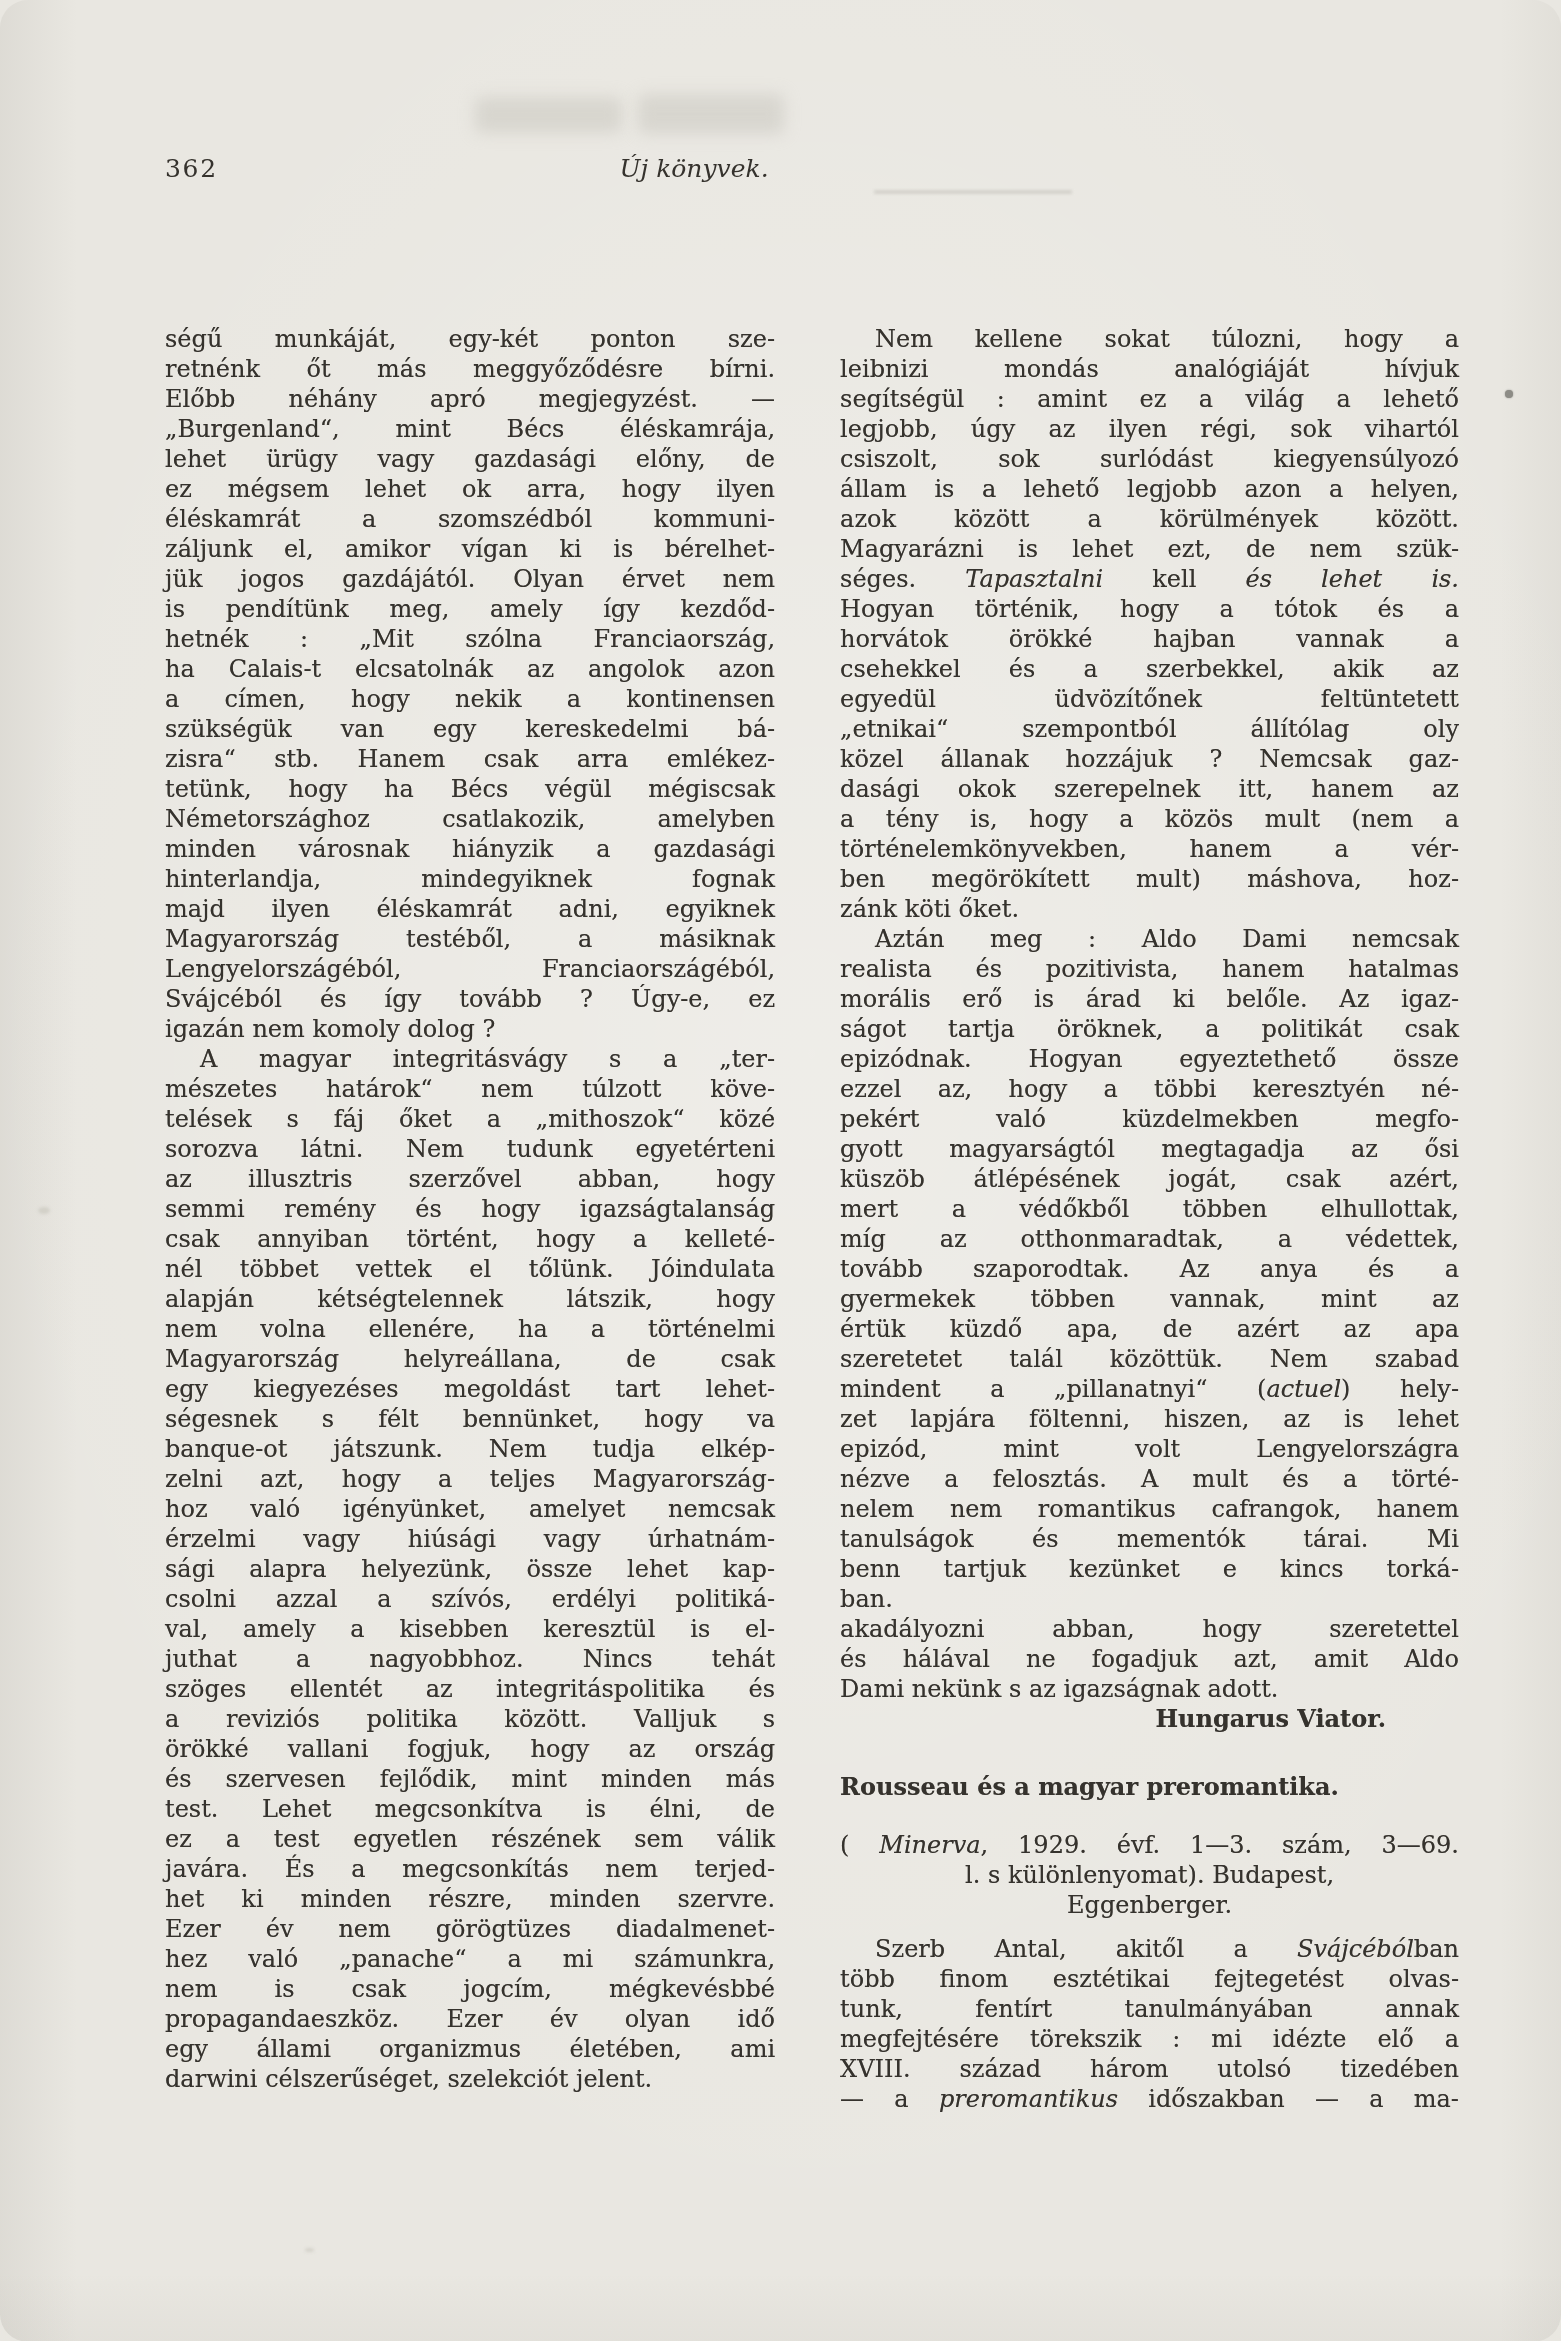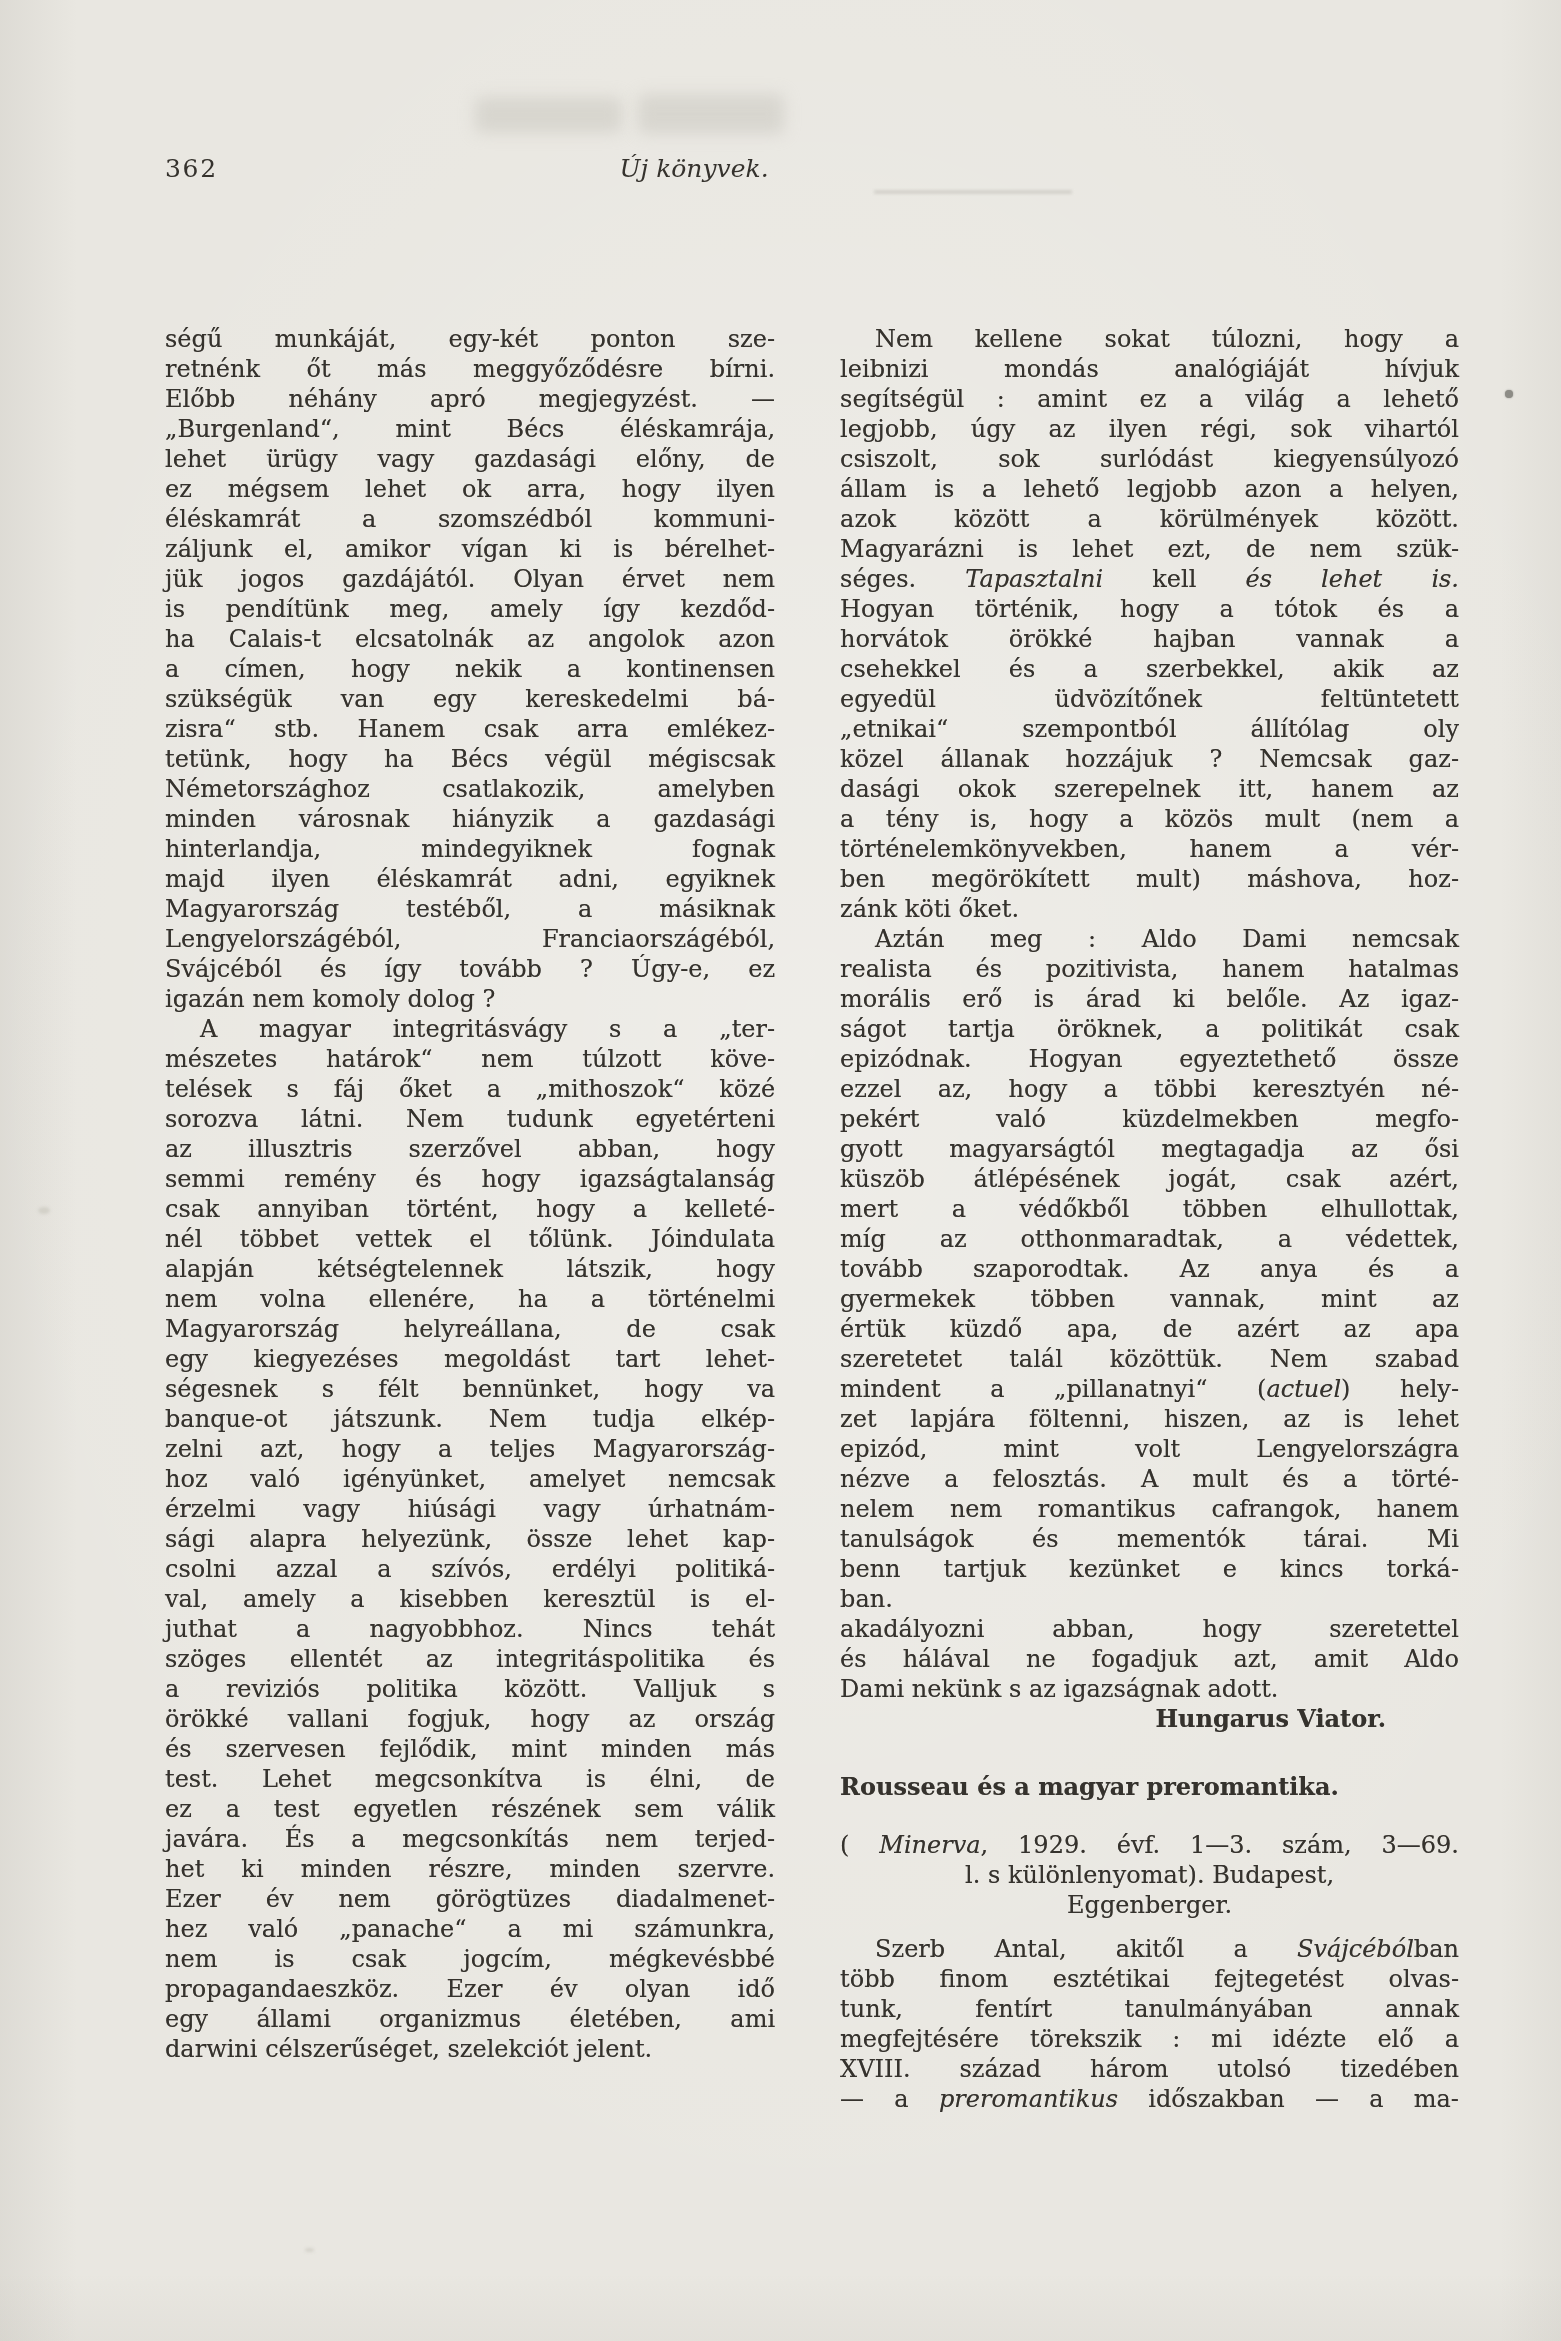--- a/index.html
+++ b/index.html
@@ -11,20 +11,21 @@
   }
   .page{
     position:absolute;inset:0;
     background:
       radial-gradient(ellipse 1214px 1735px at 52% 45%, rgba(255,255,255,.25), rgba(0,0,0,0) 70%),
       linear-gradient(90deg, rgba(120,115,105,.10) 0, rgba(0,0,0,0) 78px),
       linear-gradient(270deg, rgba(120,115,105,.07) 0, rgba(0,0,0,0) 61px),
       linear-gradient(0deg, rgba(120,115,105,.06) 0, rgba(0,0,0,0) 69px),
       #e9e7e1;
     color:#35322d;
+    border-radius:28px;
   }
   .ghost{position:absolute;background:#c6c4bc;filter:blur(7.8px);opacity:.5;border-radius:5.2px;}
   .ghost-a{left:475px;top:97px;width:147px;height:36px;}
   .ghost-b{left:638px;top:94px;width:146px;height:40px;}
   .dash{position:absolute;left:874px;top:190px;width:198px;height:4.3px;background:#c9c7c0;filter:blur(1.7px);opacity:.65;}
   .speck{position:absolute;border-radius:50%;}
   .s1{left:1505px;top:390px;width:7.8px;height:7.8px;background:#8d8c86;box-shadow:0 0 1.7px #8d8c86;}
   .s2{left:38px;top:1207px;width:12px;height:7px;background:#d2d0c8;filter:blur(1.7px);}
   .s3{left:305px;top:2248px;width:8.7px;height:4.3px;background:#d5d3cb;filter:blur(1.7px);}
 
@@ -75,20 +76,21 @@
           <div class="line"><span class="seg-r">ségű munkáját, egy-két ponton sze-</span></div>
           <div class="line"><span class="seg-r">retnénk őt más meggyőződésre bírni.</span></div>
           <div class="line"><span class="seg-r">Előbb néhány apró megjegyzést. —</span></div>
           <div class="line"><span class="seg-r">„Burgenland“, mint Bécs éléskamrája,</span></div>
           <div class="line"><span class="seg-r">lehet ürügy vagy gazdasági előny, de</span></div>
           <div class="line"><span class="seg-r">ez mégsem lehet ok arra, hogy ilyen</span></div>
           <div class="line"><span class="seg-r">éléskamrát a szomszédból kommuni-</span></div>
           <div class="line"><span class="seg-r">záljunk el, amikor vígan ki is bérelhet-</span></div>
           <div class="line"><span class="seg-r">jük jogos gazdájától. Olyan érvet nem</span></div>
           <div class="line"><span class="seg-r">is pendítünk meg, amely így kezdőd-</span></div>
+          <div class="line"><span class="seg-r">hetnék : „Mit szólna Franciaország,</span></div>
           <div class="line"><span class="seg-r">ha Calais-t elcsatolnák az angolok azon</span></div>
           <div class="line"><span class="seg-r">a címen, hogy nekik a kontinensen</span></div>
           <div class="line"><span class="seg-r">szükségük van egy kereskedelmi bá-</span></div>
           <div class="line"><span class="seg-r">zisra“ stb. Hanem csak arra emlékez-</span></div>
           <div class="line"><span class="seg-r">tetünk, hogy ha Bécs végül  mégiscsak</span></div>
           <div class="line"><span class="seg-r">Németországhoz csatlakozik, amelyben</span></div>
           <div class="line"><span class="seg-r">minden városnak hiányzik a gazdasági</span></div>
           <div class="line"><span class="seg-r">hinterlandja, mindegyiknek fognak</span></div>
           <div class="line"><span class="seg-r">majd ilyen éléskamrát adni, egyiknek</span></div>
           <div class="line"><span class="seg-r">Magyarország testéből, a másiknak</span></div>

